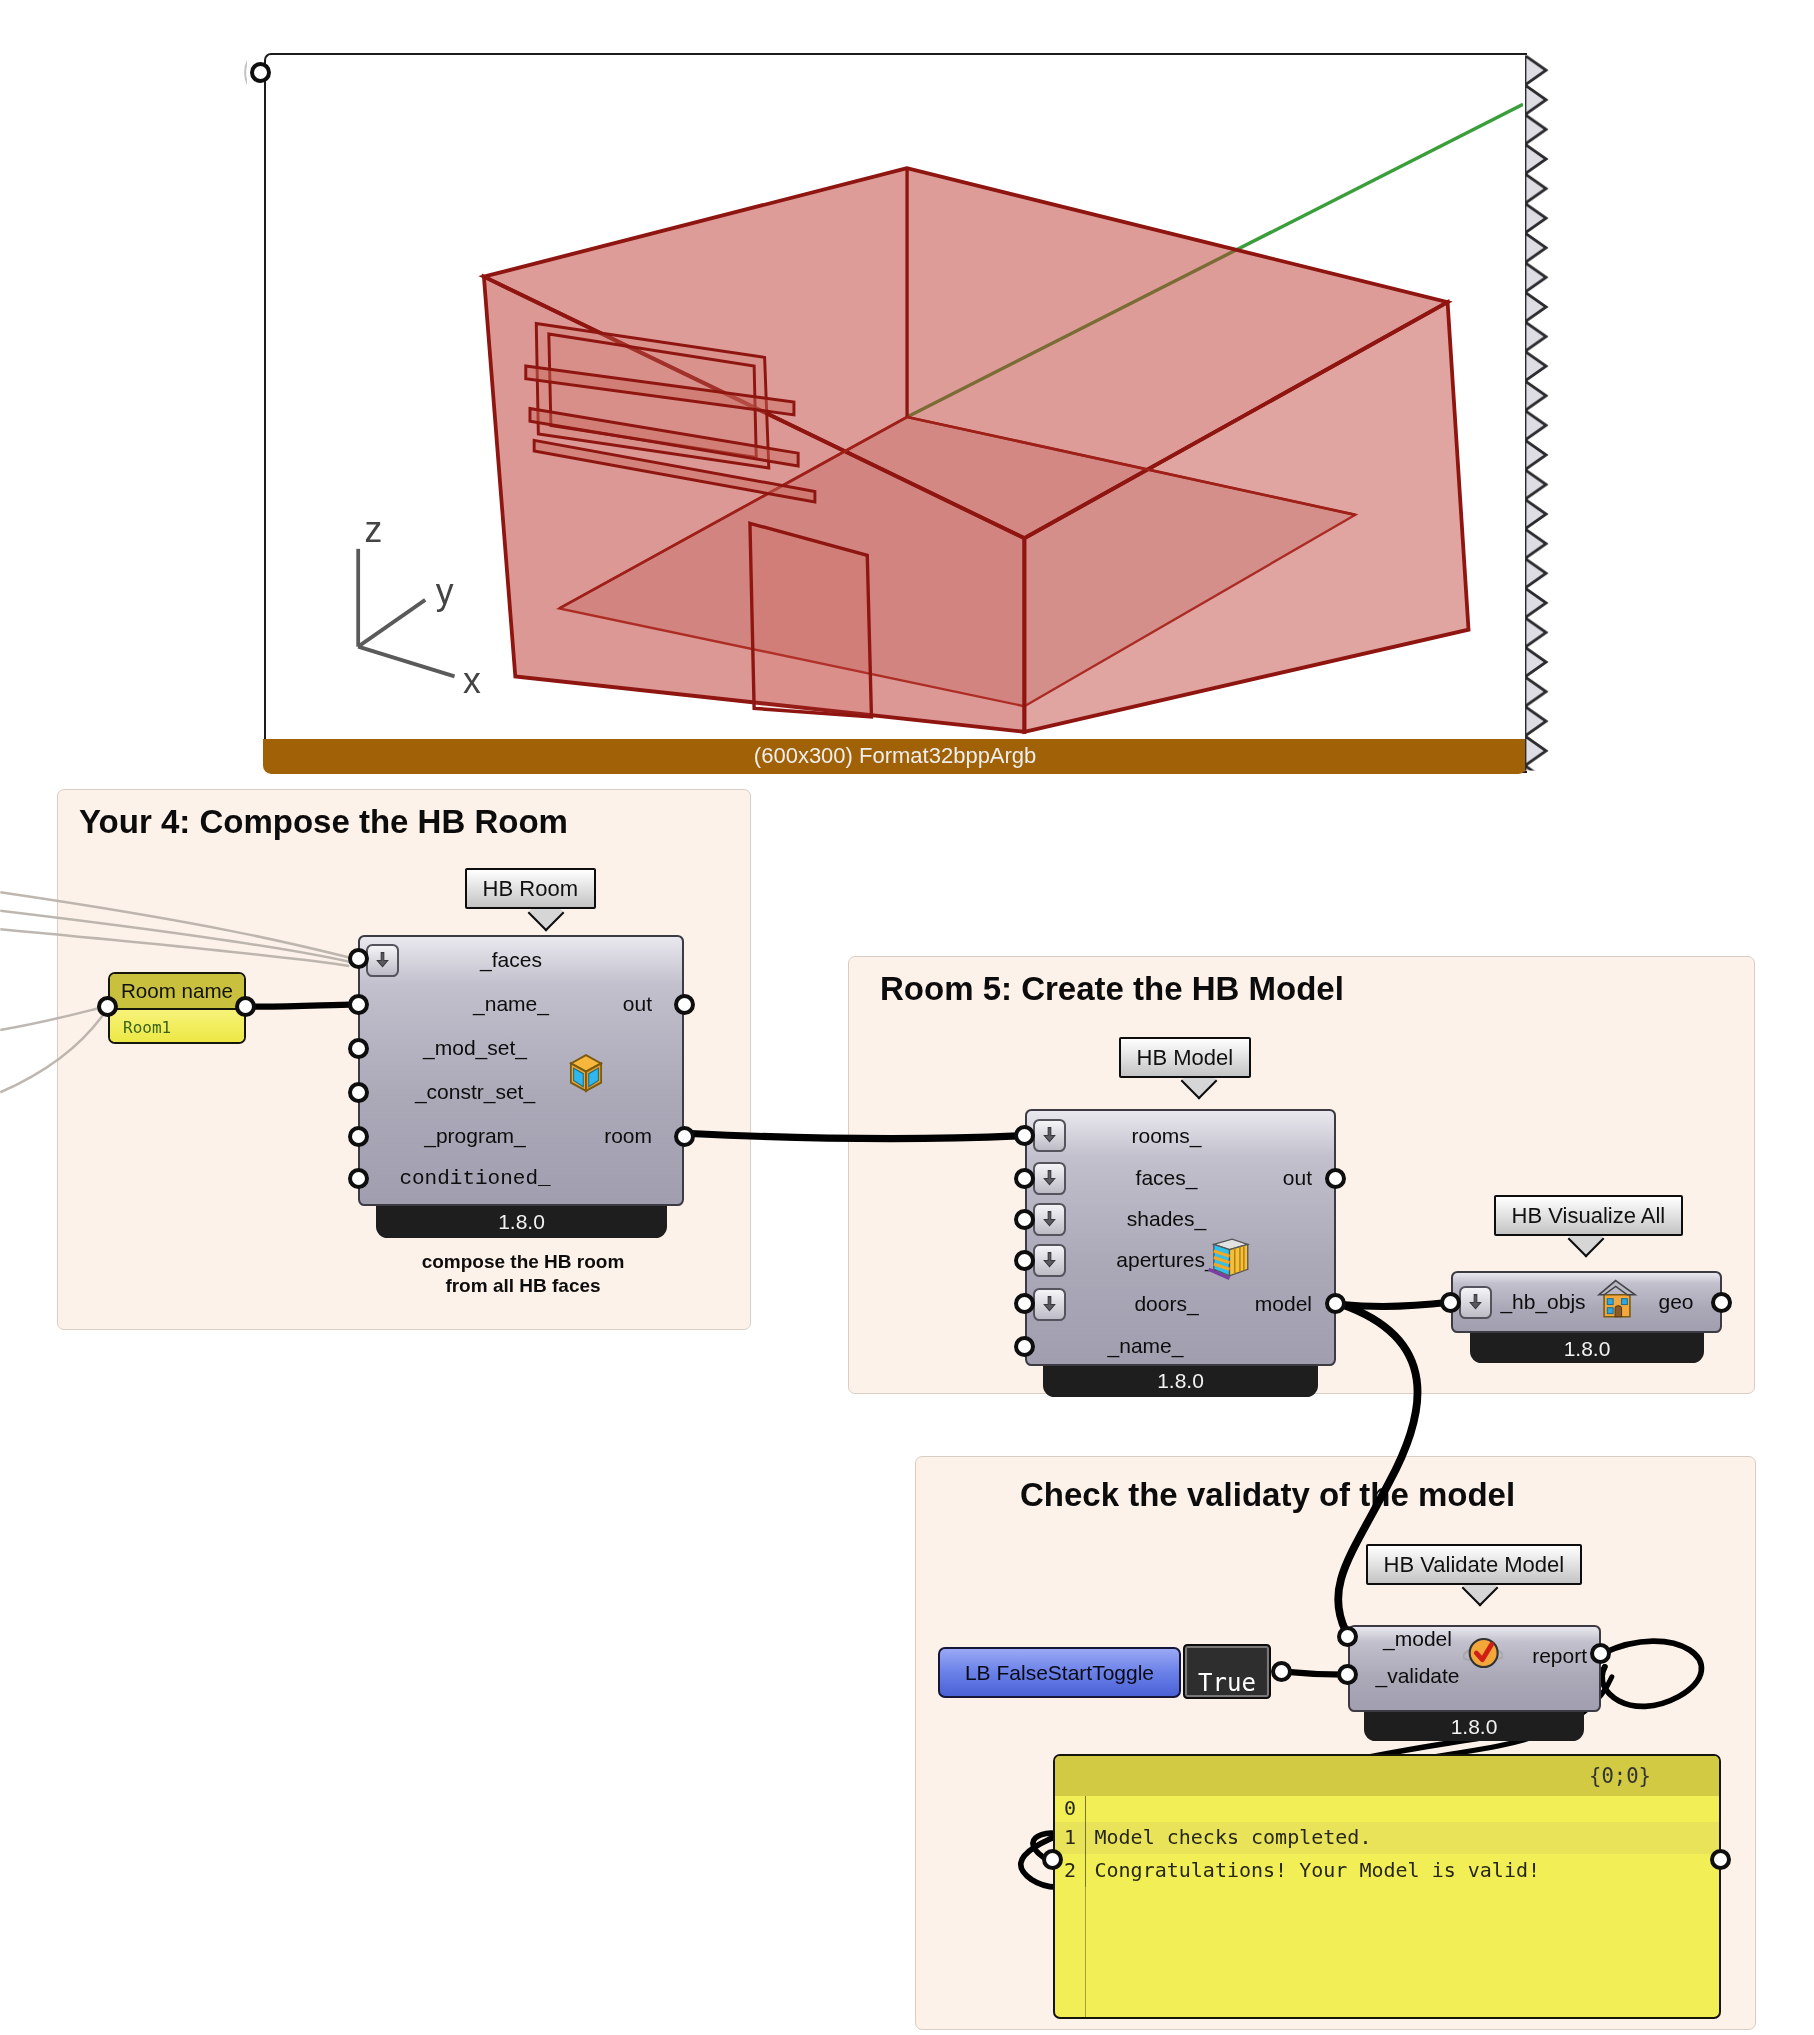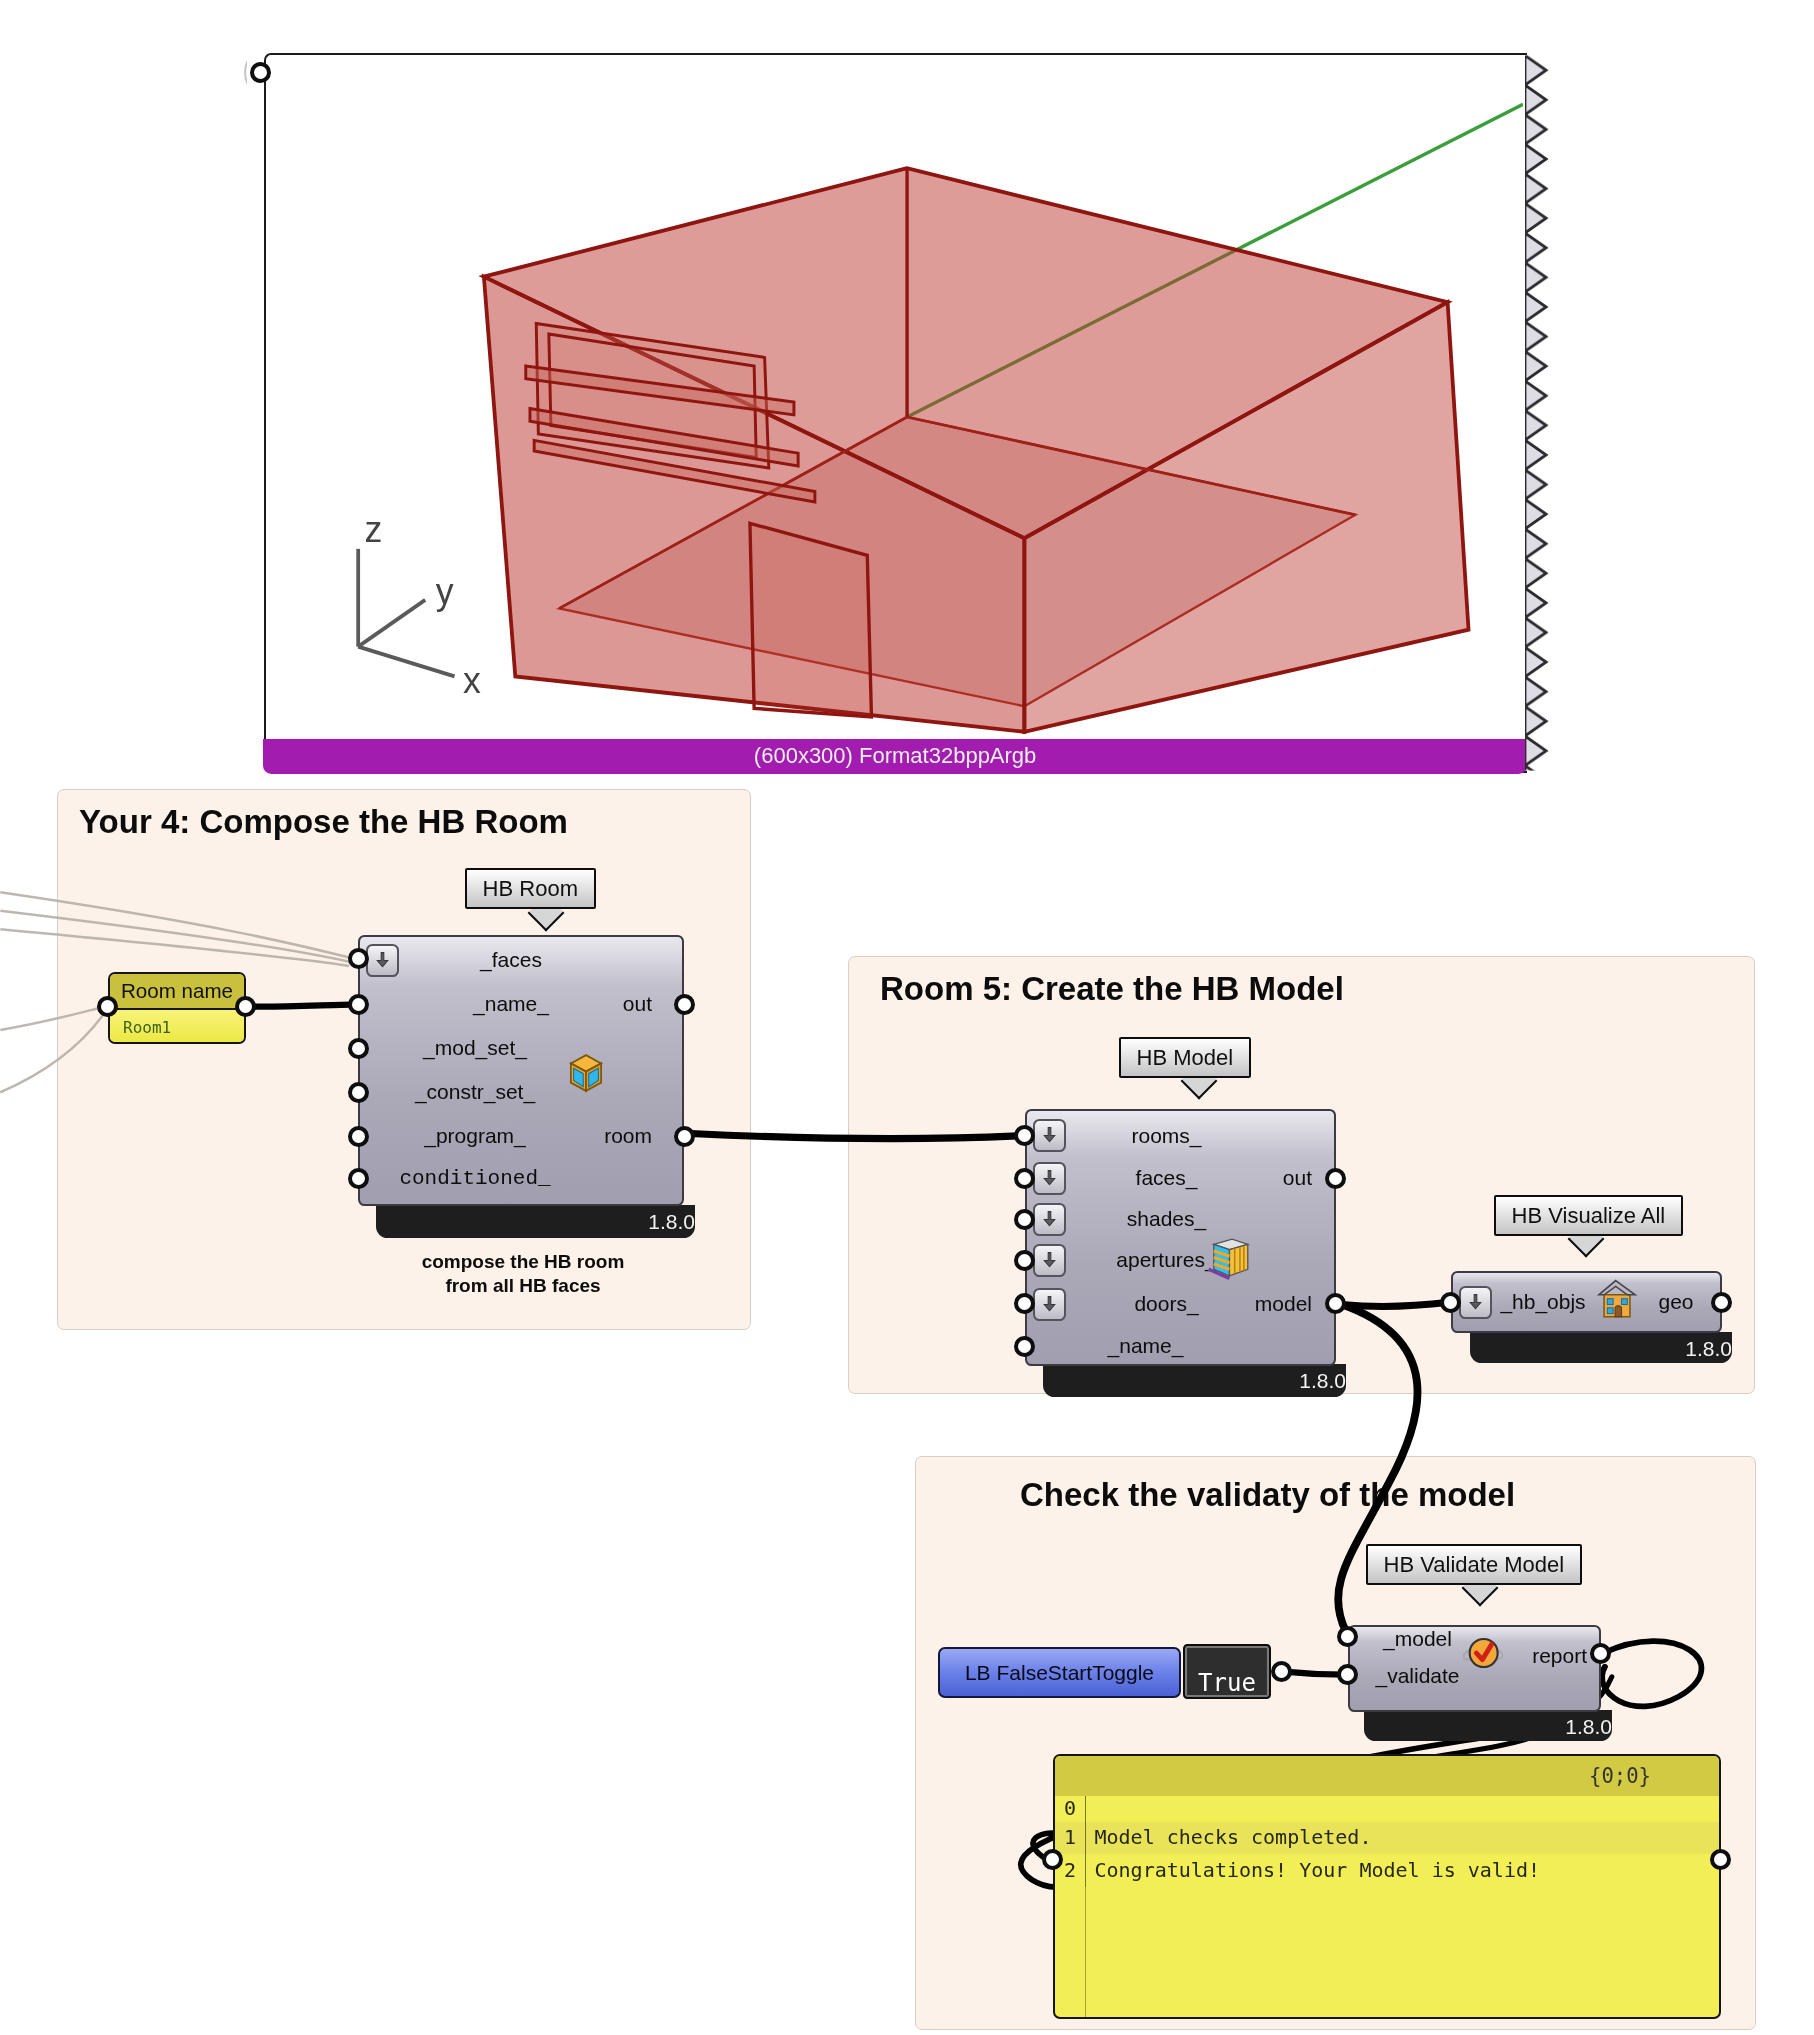--- a/index.html
+++ b/index.html
@@ -5,22 +5,22 @@
   html,body{margin:0;padding:0;background:#fff;}
   #canvas{position:relative;width:1815px;height:2035px;background:#ffffff;overflow:hidden;
           font-family:"Liberation Sans",sans-serif;color:#111;}
   .abs{position:absolute;}
   
   .group{position:absolute;background:#fcf2ea;border:1.4px solid #d9cec6;border-radius:7px;z-index:1;}
   .gtitle{position:absolute;font-size:33px;font-weight:bold;color:#0c0c0c;z-index:2;white-space:nowrap;}
   
   .gh-comp{position:absolute;background:linear-gradient(#e9e8ee 0%,#c2c0cc 18%,#aba8b8 60%,#a19eaf 100%);
            border:2.8px solid #3c3b44;border-radius:6.4px;z-index:10;box-sizing:border-box;}
-  .footer{position:absolute;background:#1e1e1e;color:#f2f2f2;font-size:21px;text-align:right;
-          border-radius:0 0 11.4px 11.4px;z-index:9;line-height:33px;padding-left:28px;}
+  .footer{position:absolute;background:#1e1e1e;color:#f2f2f2;font-size:21px;text-align:center;
+          border-radius:0 0 11.4px 11.4px;z-index:9;line-height:33px;}
   .plabel{position:absolute;font-size:21px;color:#0d0d0d;z-index:11;line-height:28px;}
   .port{position:absolute;width:21px;height:21px;border-radius:50%;background:#fff;border:4.3px solid #0e0e0e;
         box-sizing:border-box;z-index:11;}
   .arrowbtn{position:absolute;width:33px;height:33px;border-radius:6.4px;border:2.1px solid #55545c;
             background:linear-gradient(#f5f5f8,#bdbcc6);z-index:11;box-sizing:border-box;
             display:flex;align-items:center;justify-content:center;}
   
   .bubble{position:absolute;background:linear-gradient(#ffffff,#c4c4c4);border:2.1px solid #0d0d0d;
           border-radius:2.1px;padding:5.7px 15.6px;font-size:22px;color:#111;z-index:12;white-space:nowrap;}
   .tip{position:absolute;width:24px;height:24px;background:#d6d6d6;border-right:2.1px solid #0d0d0d;
@@ -135,21 +135,21 @@
           <path d="M44,258 L44,212"></path>
             <path d="M44,258 L76,236"></path>
             <path d="M44,258 L90,272"></path>
         </g>
         <text x="47" y="209" font-size="17" fill="#444" font-family="Liberation Sans, sans-serif">z</text>
         <text x="81" y="238" font-size="17" fill="#444" font-family="Liberation Sans, sans-serif">y</text>
         <text x="94" y="280" font-size="17" fill="#444" font-family="Liberation Sans, sans-serif">x</text>
       </svg>
     </div>
 
-    <div style="position:absolute;left:-2.8px;right:0;bottom:-2.8px;height:35px;background:#a21caf;border-radius:0 0 8.5px 8.5px;
+    <div style="position:absolute;left:-2.8px;right:0;bottom:-2.8px;height:35px;background:#a16207;border-radius:0 0 8.5px 8.5px;
                 display:flex;align-items:center;justify-content:center;">
       <span style="font-size:22px;color:#eeeeee;">(600x300) Format32bppArgb</span>
     </div>
   </div>
 
   <svg class="abs" style="left:1525px;top:53px;z-index:7;" width="31" height="720" viewBox="0 0 44 1015">
     <defs>
       <pattern id="zz" width="44" height="42" patternUnits="userSpaceOnUse">
         <path d="M0,0 L30,21 L0,42 Z" fill="#dddde3" stroke="#2b2b2f" stroke-width="4"></path>
       </pattern>

